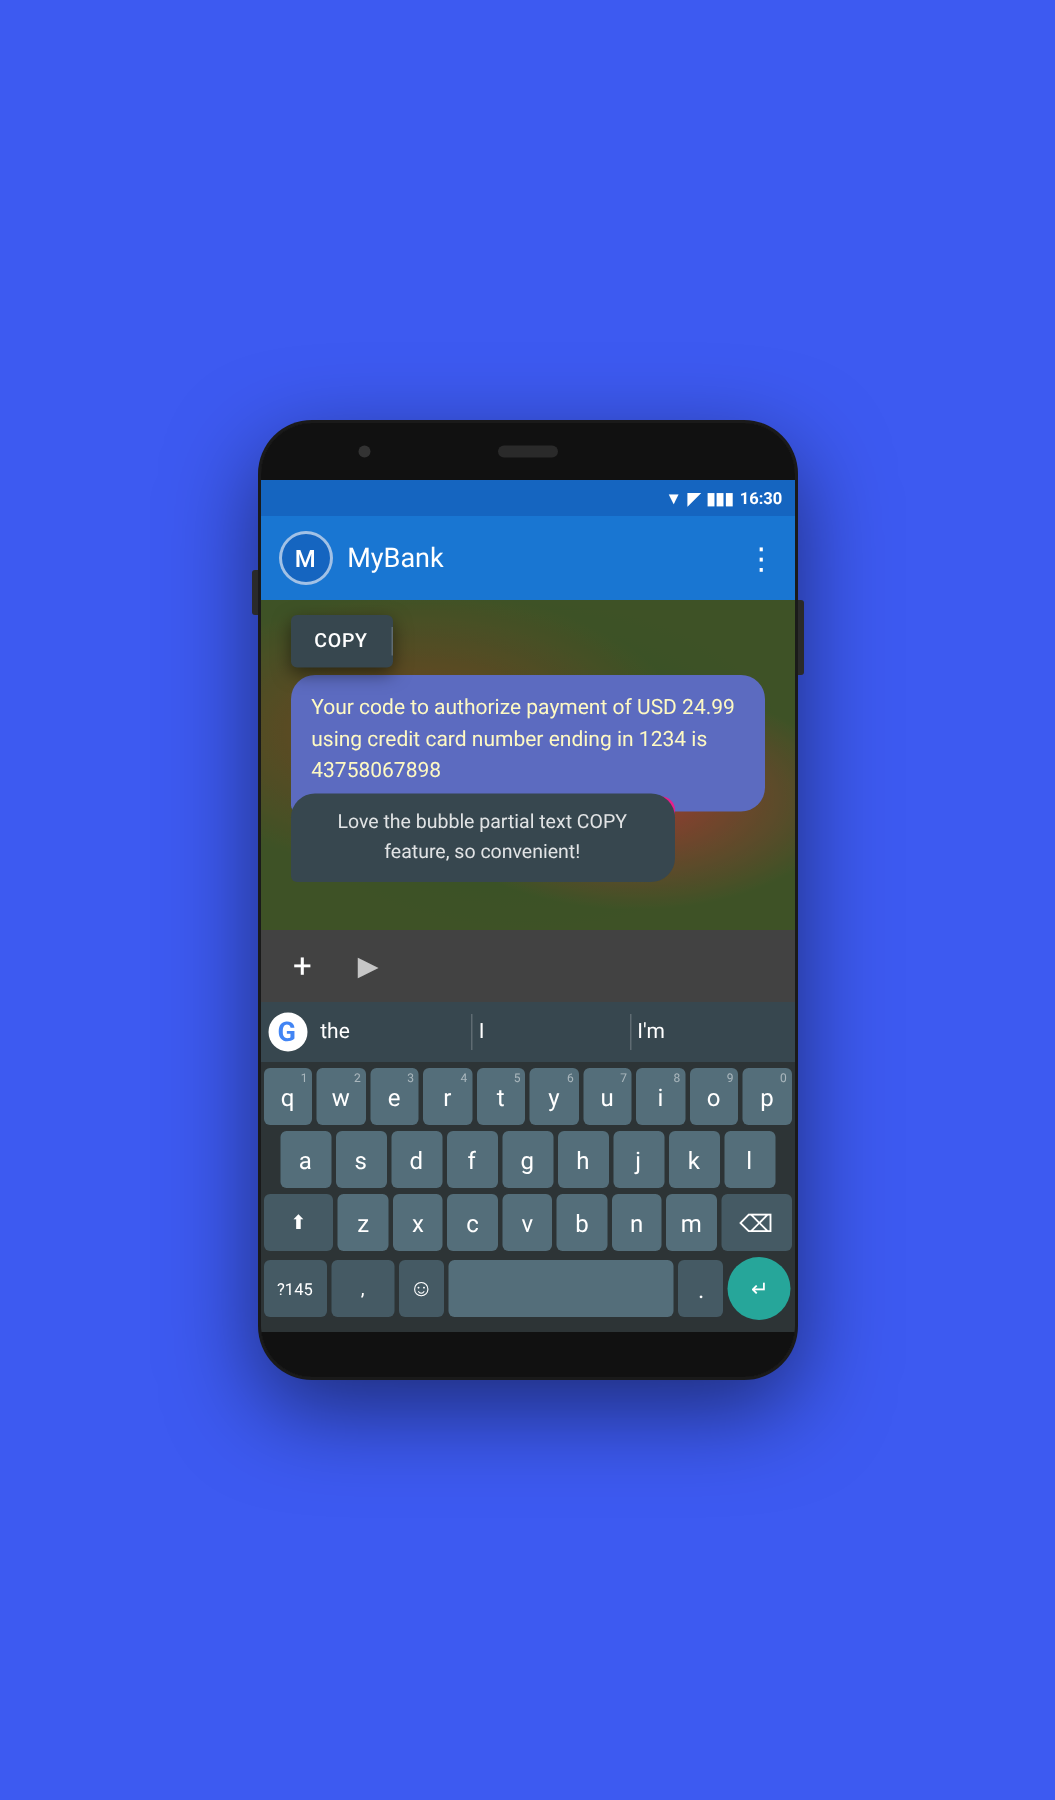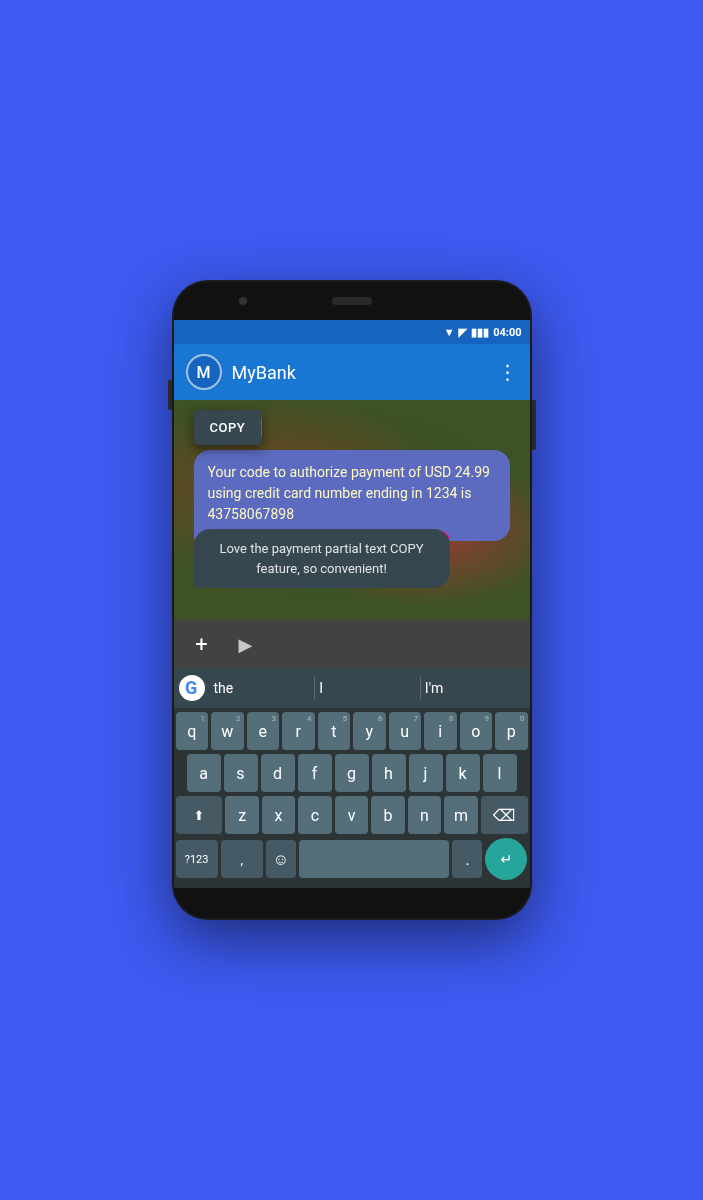--- a/index.html
+++ b/index.html
@@ -402,21 +402,21 @@
       <div class="top-bezel">
         <div class="camera"></div>
         <div class="speaker"></div>
       </div>
 
       <div class="status-bar">
         <div class="status-icons">
           <span>▼</span>
           <span>◤</span>
           <span>▮▮▮</span>
-          <span>04:00</span>
+          <span>16:30</span>
         </div>
       </div>
 
       <div class="app-header">
         <div class="app-header-left">
           <div class="app-avatar">
             <span>M</span>
           </div>
           <span class="app-name">MyBank</span>
         </div>
@@ -433,21 +433,21 @@
 
         <div class="timestamp">5:40</div>
 
         <div class="message-bubble-selected">
           <span>Your code to authorize payment of USD 24.99 using credit card number ending in 1234 is 43758067898</span>
           <div class="selection-handle-left"></div>
           <div class="selection-handle-right"></div>
         </div>
 
         <div class="message-bubble-gray">
-          <span>Love the payment partial text COPY feature, so convenient!</span>
+          <span>Love the bubble partial text COPY feature, so convenient!</span>
         </div>
       </div>
 
       <div class="input-area">
         <div class="add-button">+</div>
         <div class="send-button">▶</div>
       </div>
 
       <div class="keyboard">
 
@@ -497,21 +497,21 @@
             <div class="key">x</div>
             <div class="key">c</div>
             <div class="key">v</div>
             <div class="key">b</div>
             <div class="key">n</div>
             <div class="key">m</div>
             <div class="key key-backspace">⌫</div>
           </div>
 
           <div class="key-row" style="align-items:center;">
-            <div class="key key-special" style="font-size:11px;">?123</div>
+            <div class="key key-special" style="font-size:11px;">?145</div>
             <div class="key key-special">,</div>
             <div class="key key-emoji">☺</div>
             <div class="key key-space"></div>
             <div class="key key-period">.</div>
             <div class="key key-enter" style="color:white; font-size:14px;">↵</div>
           </div>
         </div>
       </div>
 
       <div class="bottom-bezel"></div>

